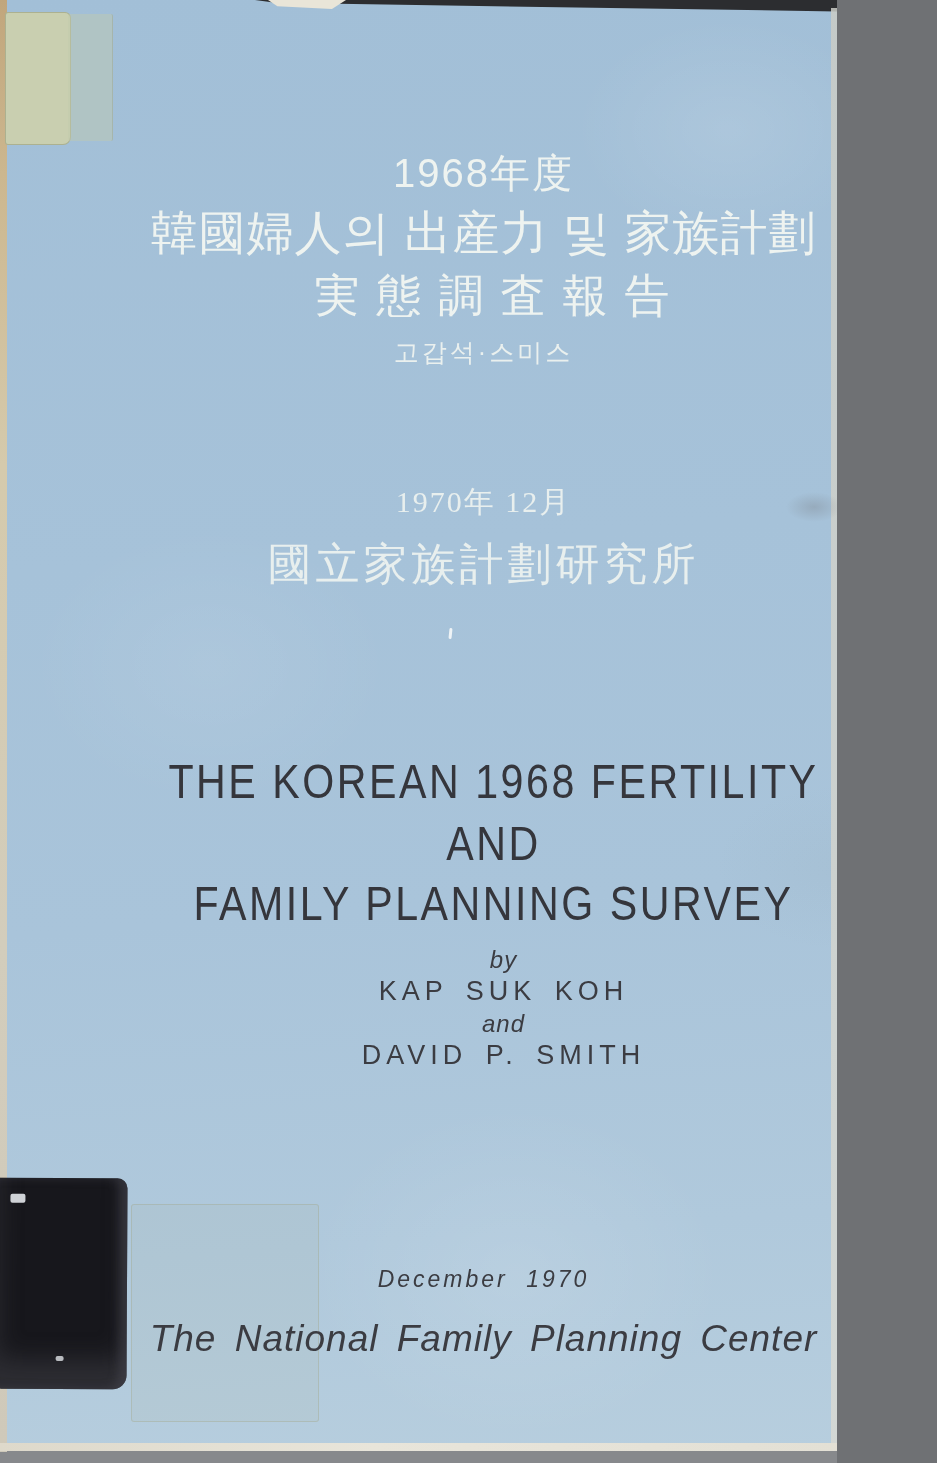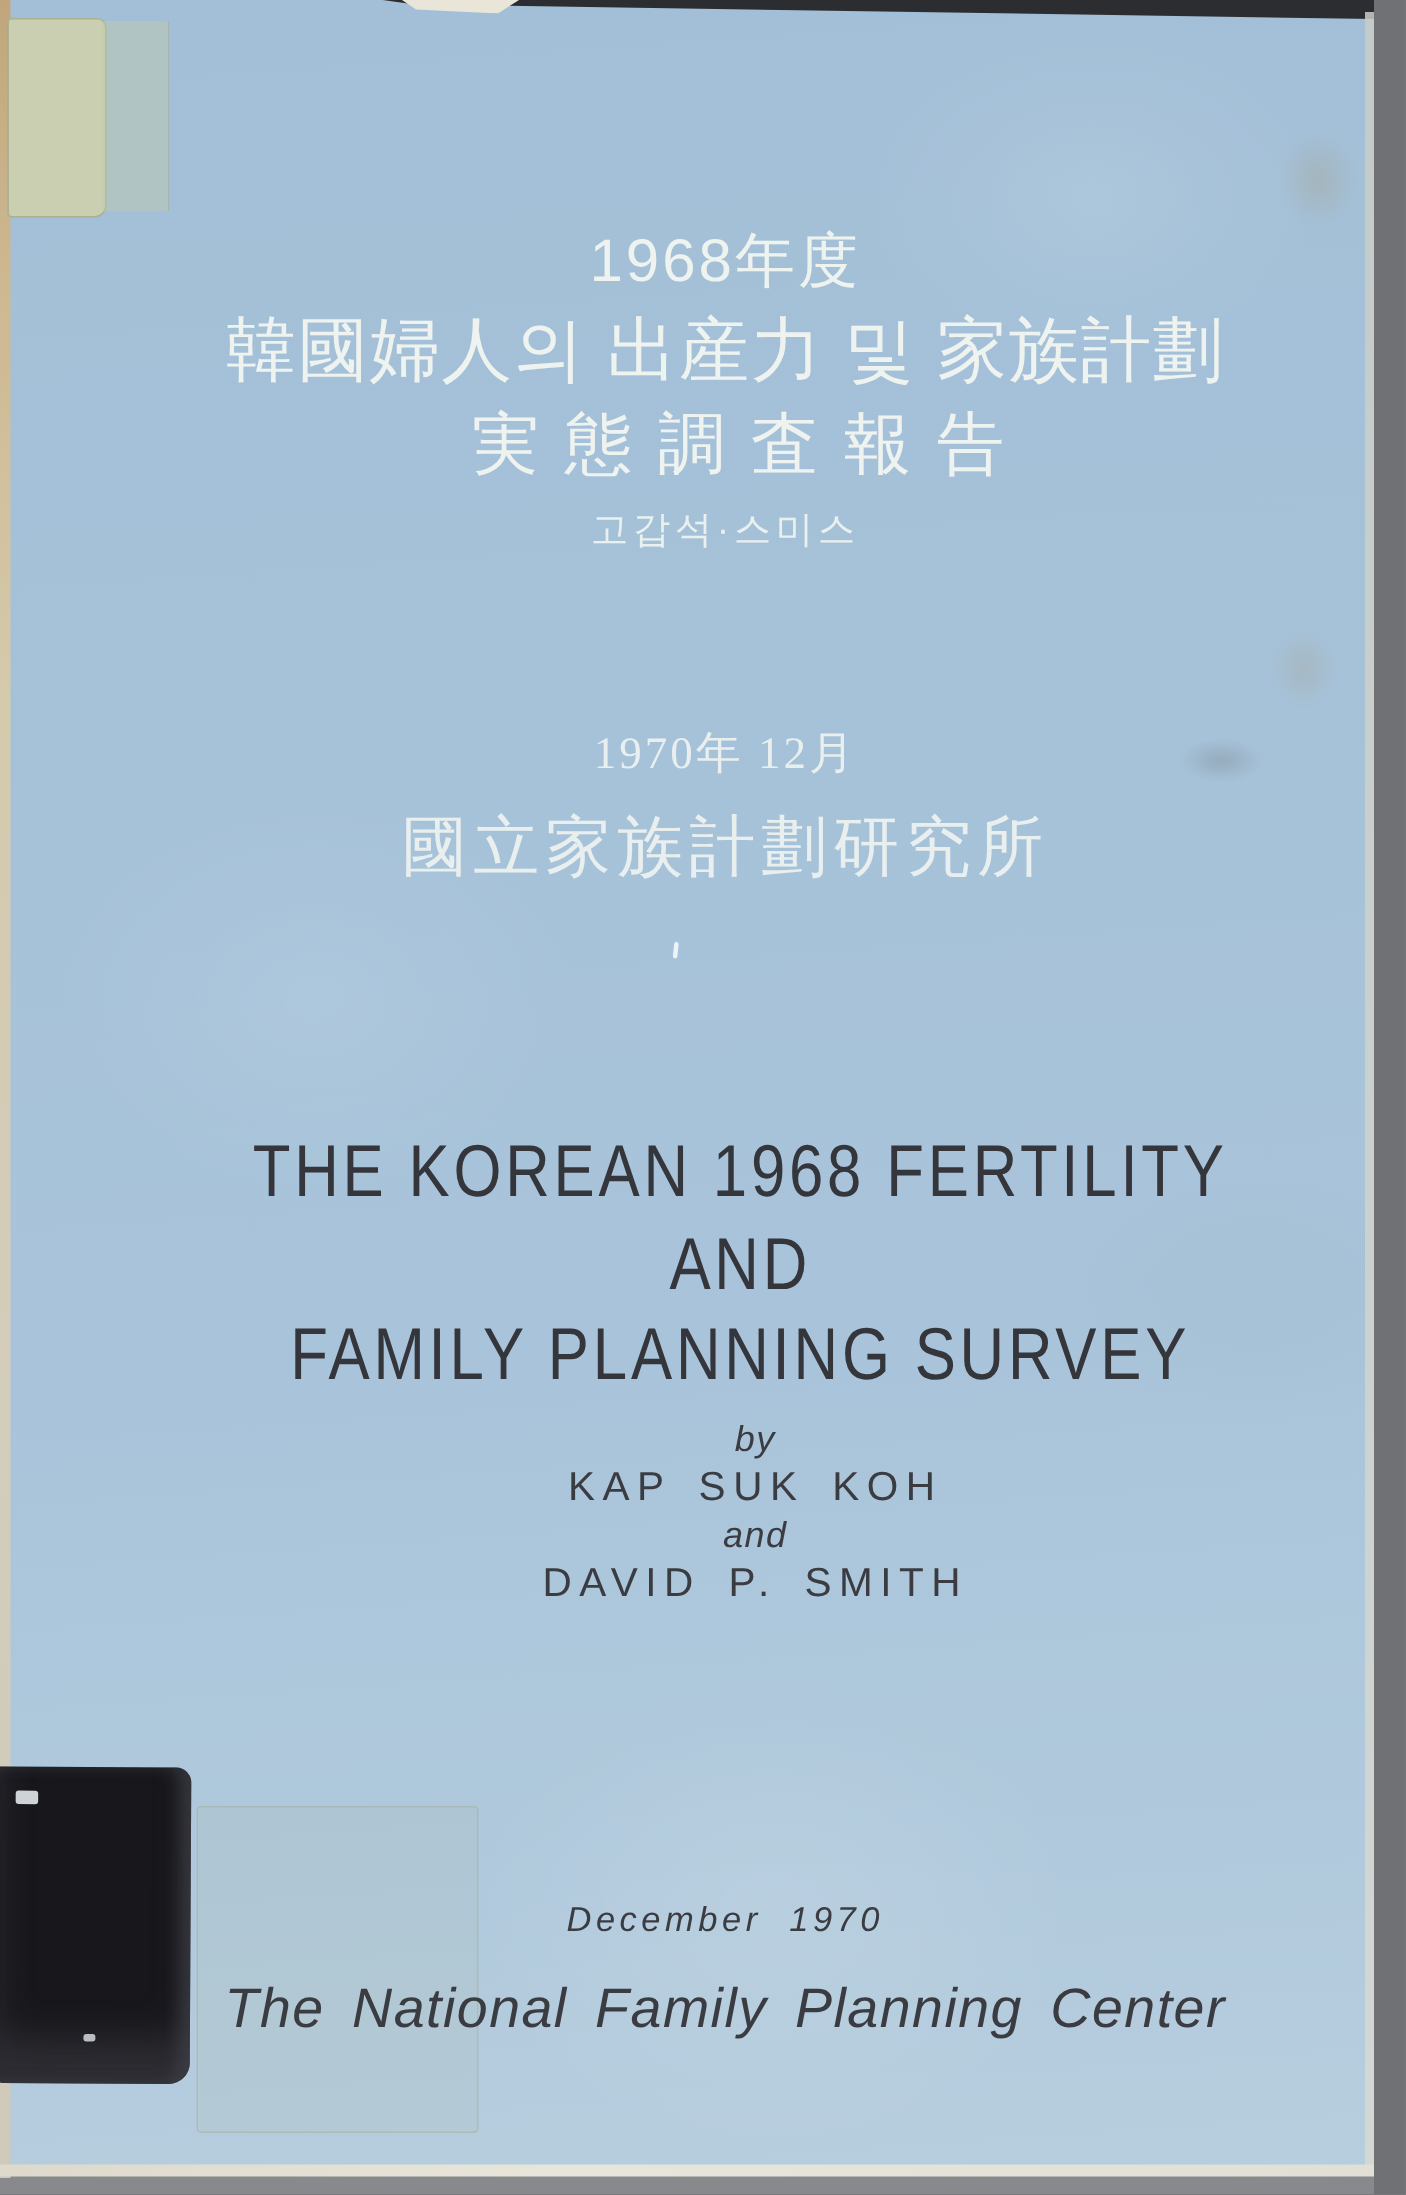--- a/index.html
+++ b/index.html
@@ -1,17 +1,17 @@
 <!DOCTYPE html>
 <html style="--cover-blue: #a6c2d9; --cover-blue-light: #b7cede; --title-ink: #35363c; --white-ink: #eef3f0; --scanner-gray: #87898c; --label-black: #17171c; --tape-patch: #c9cfb0; --edge-tan: #c1a67c;"><head>
 <meta charset="utf-8">
 <style>
   html,body { margin:0; padding:0; background:#6f7174; }
   .scan {
-    position:relative; width:916px; height:1463px; overflow:hidden;
+    position:relative; width:837px; height:1463px; overflow:hidden;
     background: var(--scanner-gray, #87898c);
     font-family:"Liberation Sans", sans-serif;
   }
   
   .cover {
     position:absolute; left:6px; top:0; width:926px; height:1446px;
     background: linear-gradient(176deg,
       #a2bfd7 0%, #a6c2d9 38%, #a9c4da 62%, #b0c9dc 84%, #b7cede 100%);
   }
   .cover::before { 

